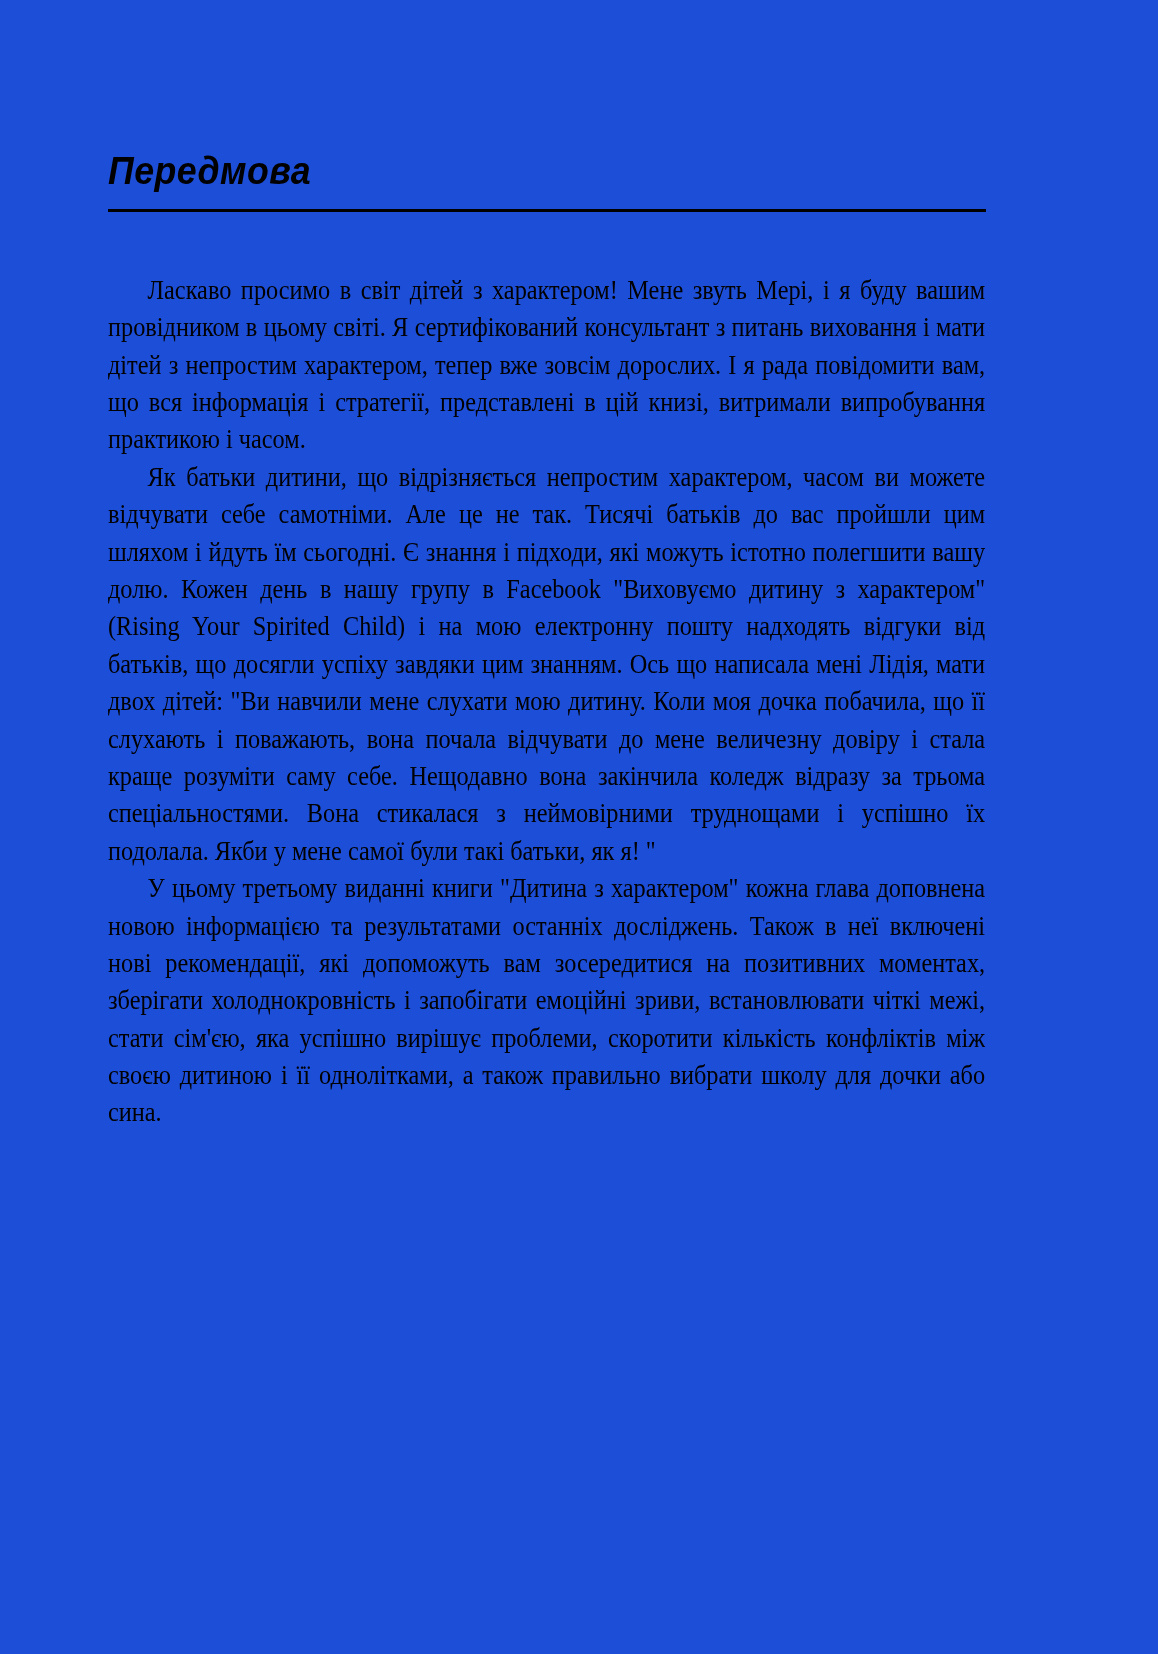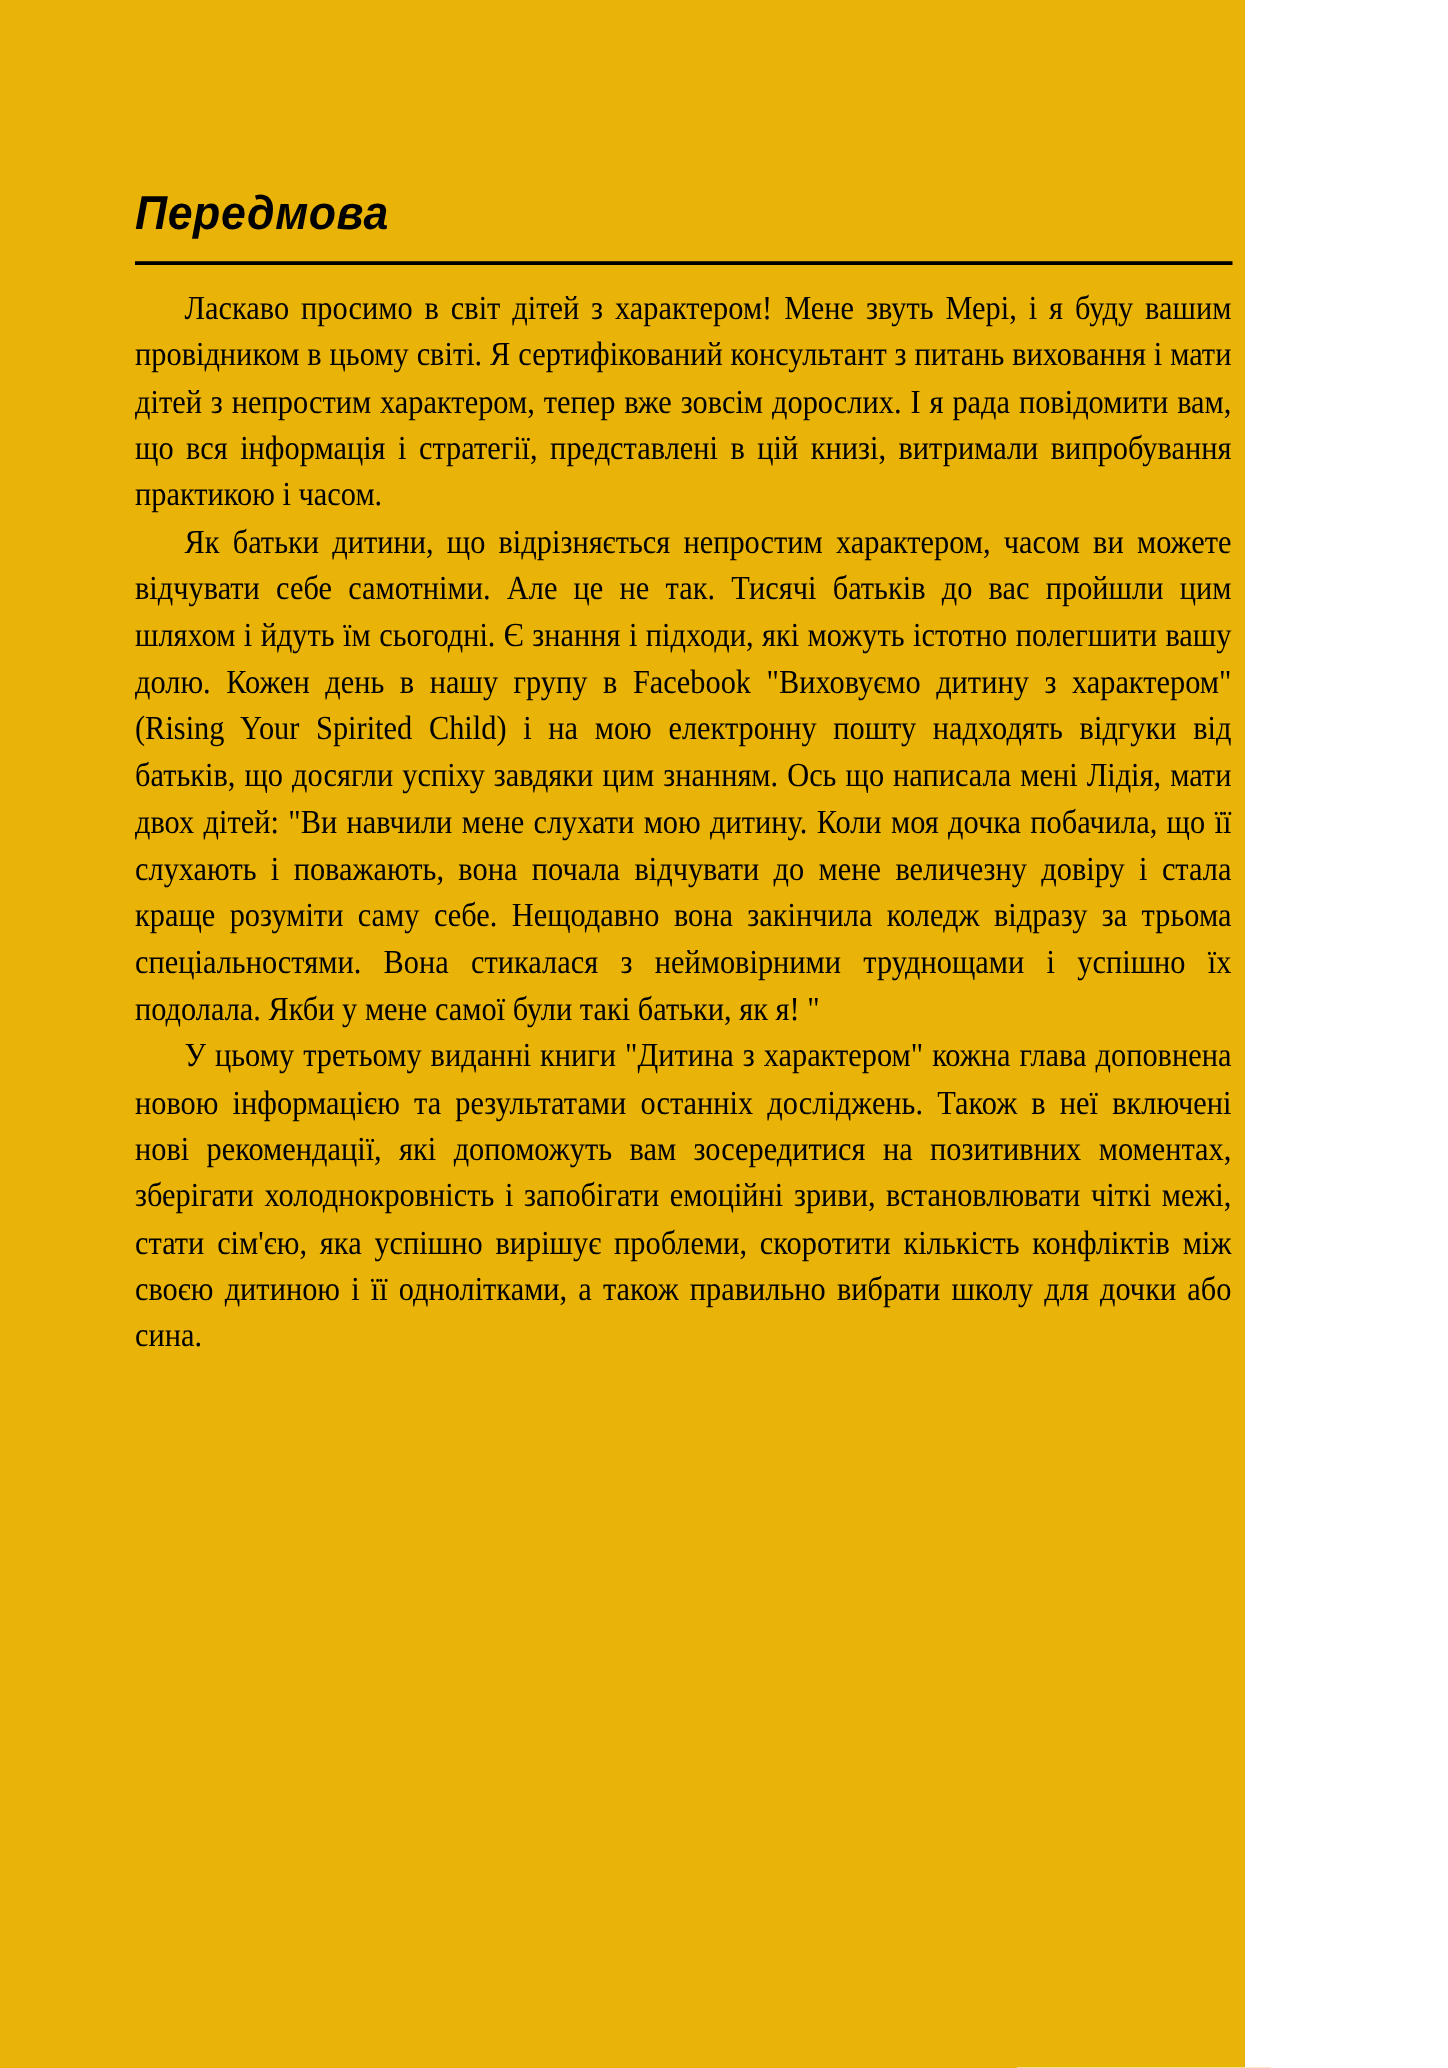--- a/index.html
+++ b/index.html
@@ -3,23 +3,23 @@
 <meta charset="utf-8">
 <style>
   html, body {
     margin: 0;
     padding: 0;
     background: #ffffff;
   }
 
   .page {
     position: relative;
-    width: 996px;
+    width: 1158px;
     height: 1654px;
-    background: #eab308;
+    background: #1d4ed8;
     box-sizing: border-box;
     overflow: hidden;
   }
 
   .content {
     position: absolute;
     left: 108px;
     top: 0;
     width: 878px;
   }
@@ -64,21 +64,21 @@
     transform-origin: left top;
     width: 111%;
   }
 
   .epigraph p.attribution {
     text-align: left;
   }
 
   
   .body-text {
-    margin-top: 16px;
+    margin-top: 60px;
   }
 
   .body-text p {
     font-family: "Liberation Serif", "DejaVu Serif", serif;
     font-size: 27px;
     line-height: 1.385;
     color: #000000;
     margin: 0;
     text-align: justify;
     text-indent: 44px;

